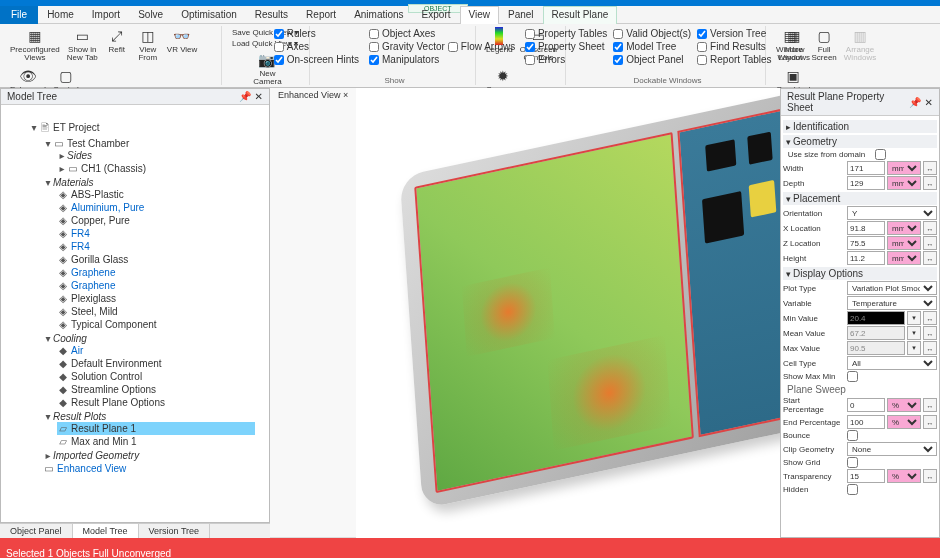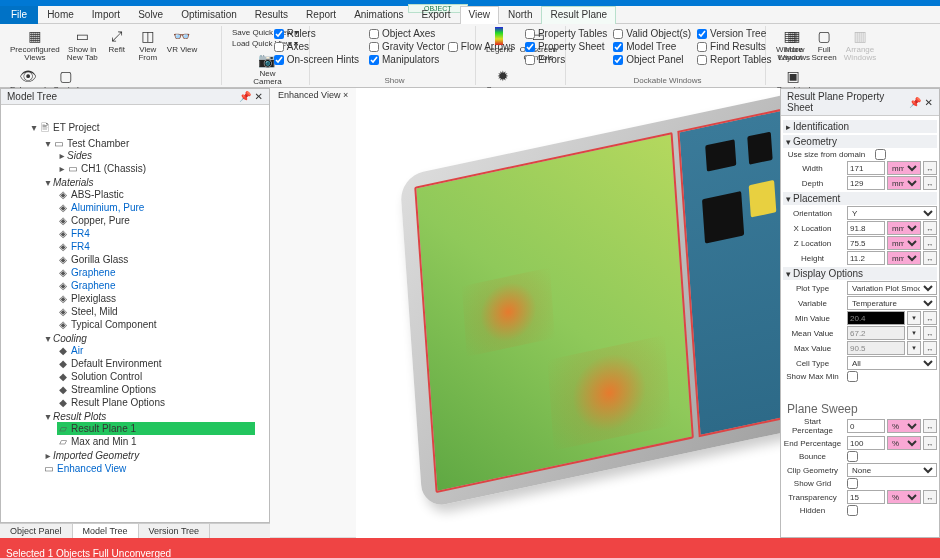--- a/index.html
+++ b/index.html
@@ -24,21 +24,21 @@
 .main{flex:1;display:flex;min-height:0}
 .panel{display:flex;flex-direction:column;border:1px solid #bbb;background:#fff}
 .panel-head{background:#eef0f3;border-bottom:1px solid #ccc;padding:2px 6px;font-size:10px;display:flex;justify-content:space-between;align-items:center}
 .panel-head .ctrls{display:flex;gap:3px;font-size:9px;color:#666}
 .left{width:270px;display:flex;flex-direction:column}
 .tree{flex:1;overflow:auto;padding:14px}
 .tree ul{list-style:none;padding-left:14px}
 .tree li{padding:1px 0;white-space:nowrap}
 .tree .exp{display:inline-block;width:10px;text-align:center;color:#555}
 .tree .nico{display:inline-block;width:12px;text-align:center;color:#555;margin-right:2px}
-.tree .sel{background:#22c55e}
+.tree .sel{background:#7dd3fc}
 .tree .lnk{color:#0066cc}
 .btabs{display:flex;border-top:1px solid #ccc;background:#f0f0f0}
 .btab{padding:2px 10px;font-size:9px;border-right:1px solid #ccc}
 .btab.active{background:#fff}
 .center{flex:1;display:flex;flex-direction:row}
 .viewtab{background:#f8f8f8;padding:2px 8px;font-size:9px;border-bottom:1px solid #ddd}
 .viewport{flex:1;background:#fff;position:relative;overflow:hidden}
 .device{position:absolute;width:480px;height:330px;left:50px;top:40px;transform:rotate(-12deg) skewX(-8deg);perspective:800px}
 .phone{width:100%;height:100%;border-radius:24px;background:linear-gradient(135deg,#ddd,#999);box-shadow:4px 8px 12px rgba(0,0,0,.2);padding:10px}
 .screen{width:55%;height:92%;position:absolute;left:3%;top:4%;background:linear-gradient(45deg,#5fa843,#8fc95a,#b4d85e);border:2px solid #d44;border-radius:2px}
@@ -51,21 +51,21 @@
 .chip.c3{width:22px;height:24px;left:108px;top:20px}
 .chip.c4{width:40px;height:44px;left:18px;top:70px}
 .chip.y1{width:26px;height:32px;left:66px;top:66px;background:#e8d040}
 .chip.y2{width:26px;height:32px;left:100px;top:66px;background:#e8d040}
 .speaker{position:absolute;right:14px;top:8px;width:32px;height:8px;background:#999;border-radius:3px}
 .right{width:160px;display:flex;flex-direction:column}
 .props{flex:1;overflow:auto;padding:2px;font-size:9px}
 .pgroup{margin:2px 0}
 .pgroup-h{background:#eef0f3;padding:1px 3px;font-size:9px;color:#333;font-weight:500}
 .prow{display:flex;align-items:center;margin:1px 0;gap:2px}
-.prow label{flex:0 0 62px;text-align:center;font-size:8px;color:#333;padding-right:3px}
+.prow label{flex:0 0 62px;text-align:left;font-size:8px;color:#333;padding-right:3px}
 .prow input[type=text]{flex:1;min-width:0;height:14px;font-size:8px;padding:0 2px;border:1px solid #aaa}
 .prow select{flex:1;min-width:0;height:14px;font-size:8px;border:1px solid #aaa;background:#fff}
 .prow .unit{width:24px;height:14px;font-size:8px;border:1px solid #aaa;background:#f9a8d4}
 .prow .nudge{width:14px;height:14px;border:1px solid #aaa;background:#f4f4f4;display:flex;align-items:center;justify-content:center;font-size:7px}
 .prow input[type=checkbox]{width:11px;height:11px}
 .status{height:16px;background:#ef4444;color:#fff;font-size:9px;padding:10px 6px}
 .status span{color:#fff}
 </style>
 </head>
 <body>
@@ -80,21 +80,21 @@
     <div class="tab file">File</div>
     <div class="tab">Home</div>
     <div class="tab">Import</div>
     <div class="tab">Solve</div>
     <div class="tab">Optimisation</div>
     <div class="tab">Results</div>
     <div class="tab">Report</div>
     <div class="tab">Animations</div>
     <div class="tab">Export</div>
     <div class="tab active">View</div>
-    <div class="tab">North</div>
+    <div class="tab">Panel</div>
     <div class="tab" style="border-color:#b8e0cc;background:#f4fbf7">Result Plane</div>
   </div>
 </div>
 
 <div class="ribbon">
   <div class="rgroup" style="width:218px">
     <div class="rbtns">
       <div class="rbtn">
           <div class="ico">▦</div>
           <span>Preconfigured
@@ -438,21 +438,21 @@
             <div class="nudge">↔</div>
           </div>
         <div class="prow">
             <label>Cell Type</label>
             <select><option>All</option></select>
           </div>
         <div class="prow">
             <label>Show Max Min</label>
             <input type="checkbox" style="">
           </div>
-        <div style="font-size:12px;color:#666;margin:20px 0 0 4px">Plane Sweep</div>
+        <div style="font-size:10px;color:#666;margin:2px 0 0 4px">Plane Sweep</div>
         <div class="prow">
             <label>Start Percentage</label>
             <input type="text" value="0" style="">
             <select class="unit"><option>%</option></select>
             <div class="nudge">↔</div>
           </div>
         <div class="prow">
             <label>End Percentage</label>
             <input type="text" value="100" style="">
             <select class="unit"><option>%</option></select>

